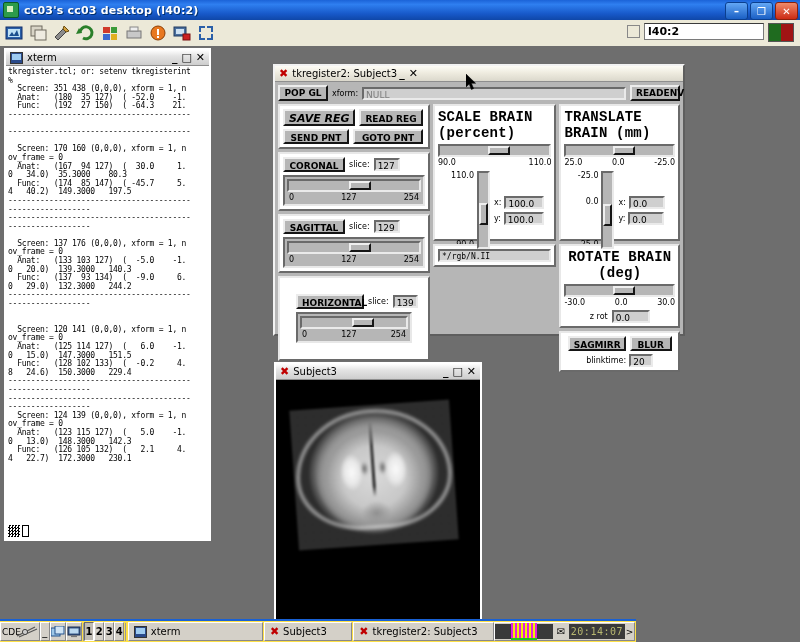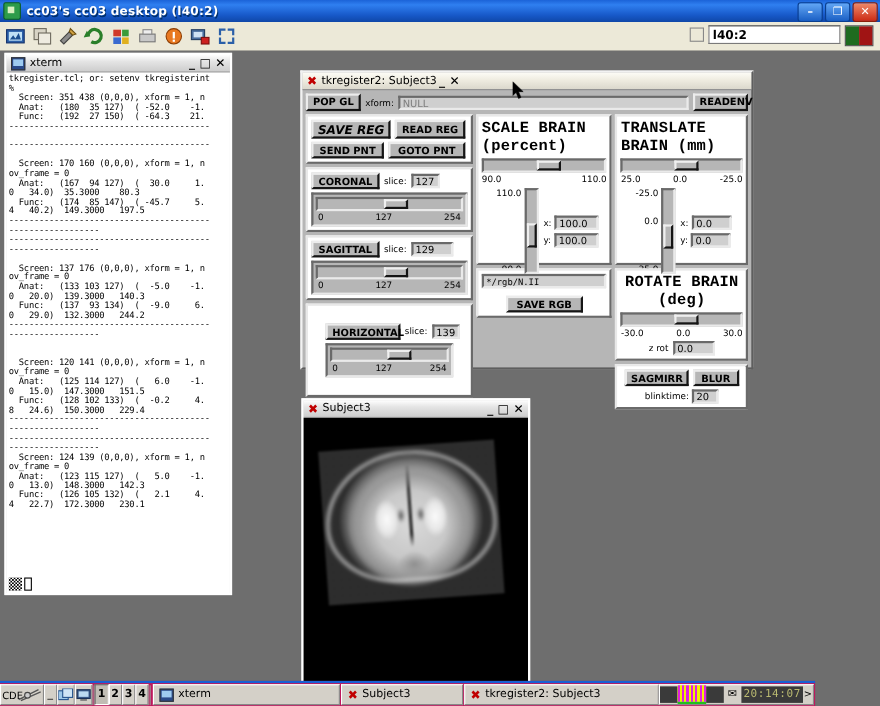--- a/index.html
+++ b/index.html
@@ -150,22 +150,22 @@
     border-right-color:#6a6a6a;border-bottom-color:#6a6a6a;box-sizing:border-box;}
   .ticks{display:flex;justify-content:space-between;font-size:8px;font-family:"DejaVu Sans",sans-serif;color:#000;}
   .chk{width:9px;height:9px;background:#b6b6b6;border:2px solid;border-top-color:#eaeaea;
     border-left-color:#eaeaea;border-right-color:#6a6a6a;border-bottom-color:#6a6a6a;
     display:inline-block;box-sizing:border-box;vertical-align:-1px;}
 
   #cursor-arrow{position:absolute;left:466px;top:28px;width:0;height:0;z-index:50;}
   #cursor-arrow svg{display:block;}
 
   
-  #taskbar{position:absolute;left:0;top:619px;width:741px;height:23px;
-    background:#be185d;border-top:2px solid #1860d4;display:flex;align-items:center;box-sizing:border-box;}
+  #taskbar{position:absolute;left:0;top:619px;width:636px;height:23px;
+    background:#fde047;border-top:2px solid #1860d4;display:flex;align-items:center;box-sizing:border-box;}
   .tk-sep{width:1px;height:18px;background:#9a9a9a;margin:0 1px;}
   .tk-btn{height:19px;border:1px solid #888;border-top-color:#fff;border-left-color:#fff;
     background:#d4d0c8;font-size:10px;display:flex;align-items:center;justify-content:center;
     box-sizing:border-box;font-family:"DejaVu Sans",sans-serif;color:#000;}
   .tk-desk{width:17px;font-weight:bold;}
   .tk-desk.on{border:1px solid #fff;border-top-color:#6a6a6a;border-left-color:#6a6a6a;background:#c0bcb4;}
   .tk-task{height:19px;border:1px solid #888;border-top-color:#fff;border-left-color:#fff;
     background:#d4d0c8;font-size:10px;display:flex;align-items:center;padding:0 3px;box-sizing:border-box;
     font-family:"DejaVu Sans",sans-serif;color:#000;overflow:hidden;white-space:nowrap;}
   #tray{margin-left:auto;display:flex;align-items:center;height:19px;border:1px solid #888;
@@ -361,21 +361,21 @@
                 <span>127</span>
                 <span>254</span>
               </div>
             </div>
           </div>
 
           <div class="mo-frame" style="padding:3px;">
             <div style="display:flex;align-items:center;gap:4px;">
               <div class="mo-btn" style="width:62px;height:15px;line-height:12px;">SAGITTAL</div>
               <span class="mo-lbl-sm">slice:</span>
-              <div class="mo-entry" style="width:38px;">129</div>
+              <div class="mo-entry" style="width:26px;">129</div>
             </div>
             <div class="mo-sunken" style="margin-top:3px;padding:2px;">
               <div class="sc-h">
                   <div class="thumb" style="left:46%"></div>
                 </div>
               <div class="ticks" style="margin-top:1px;padding:0 2px;">
                 <span>0</span>
                 <span>127</span>
                 <span>254</span>
               </div>
@@ -440,23 +440,20 @@
                 <div style="display:flex;align-items:center;gap:3px;">
                   <span class="mo-lbl-sm">y:</span>
                   <div class="mo-entry" style="width:40px;">100.0</div>
                 </div>
               </div>
             </div>
           </div>
 
           <div class="mo-frame" style="padding:3px;">
             <div class="mo-entry" style="width:100%;font-family:'DejaVu Sans Mono',monospace;font-size:8px;">*/rgb/N.II</div>
-            <div style="text-align:center;margin-top:3px;">
-              <div class="mo-btn" style="width:70px;height:15px;line-height:12px;">SAVE RGB</div>
-            </div>
           </div>
 
         </div>
 
         <div style="width:122px;display:flex;flex-direction:column;gap:3px;">
           <div class="mo-frame" style="padding:3px;height:137px;box-sizing:border-box;">
             <div class="mo-title">TRANSLATE BRAIN (mm)</div>
             <div class="sc-h" style="margin-top:3px;">
                 <div class="thumb" style="left:44%"></div>
               </div>

